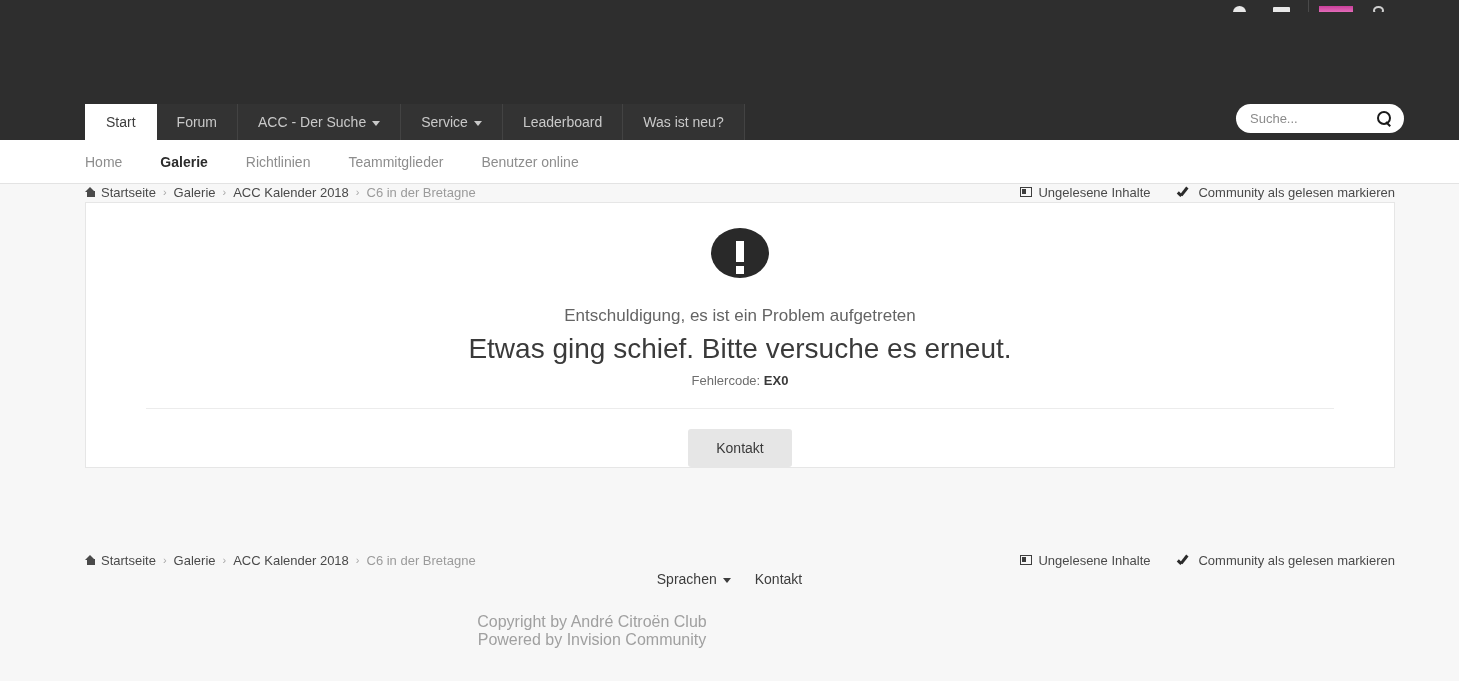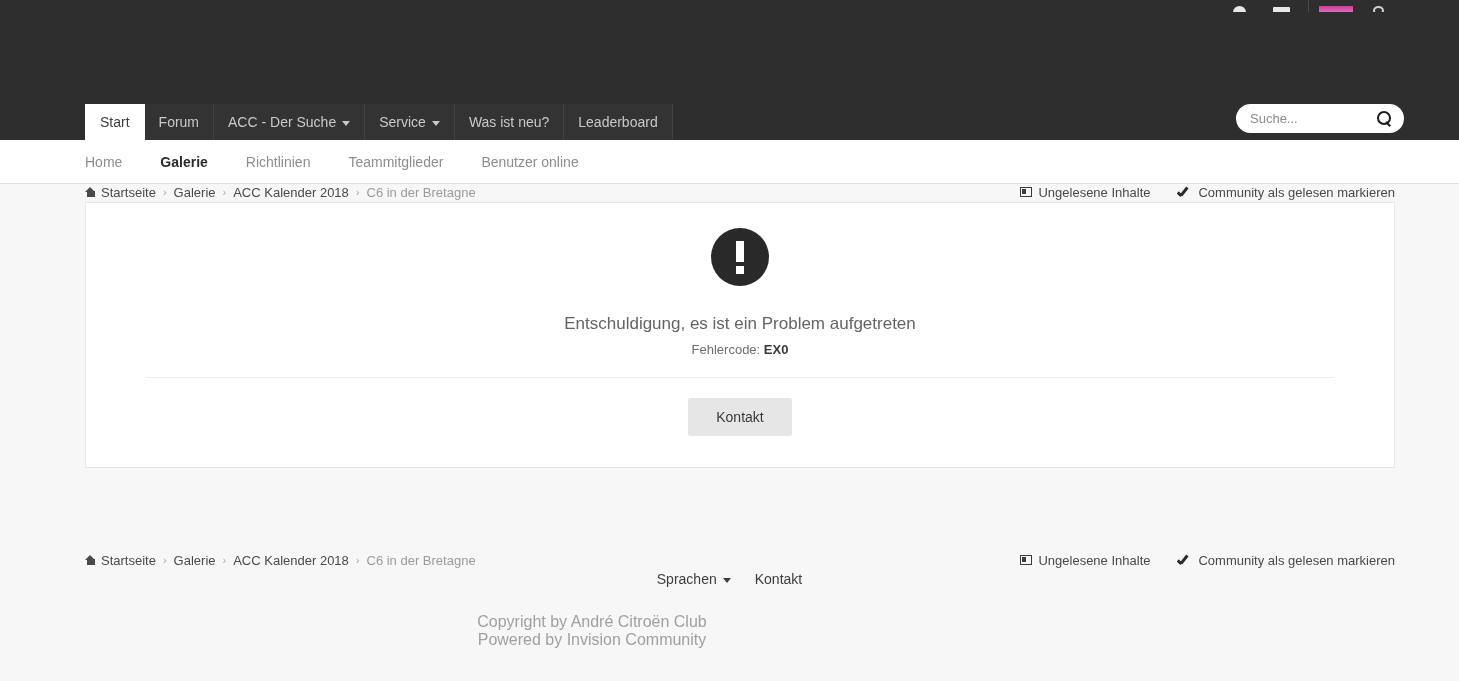--- a/index.html
+++ b/index.html
@@ -84,21 +84,21 @@
     left: 85px;
     top: 104px;
     height: 36px;
     display: flex;
     align-items: stretch;
   }
   .tab {
     display: flex;
     align-items: center;
     justify-content: center;
-    padding: 0 14px;
+    padding: 0 20px;
     font-size: 14px;
     color: #c9c9c9;
     background: #333333;
     border-right: 1px solid #434343;
     cursor: pointer;
     white-space: nowrap;
     user-select: none;
   }
   .tab:first-child { border-left: 1px solid #434343; }
   .tab.active {
@@ -415,24 +415,24 @@
     </div>
     <div class="tab">
       <span>ACC - Der Suche</span>
       <span class="caret"></span>
     </div>
     <div class="tab">
       <span>Service</span>
       <span class="caret"></span>
     </div>
     <div class="tab">
+      <span>Leaderboard</span>
+    </div>
+    <div class="tab">
       <span>Was ist neu?</span>
-    </div>
-    <div class="tab">
-      <span>Leaderboard</span>
     </div>
   </nav>
 
   <div class="search-box">
     <input class="search-input" type="text" placeholder="Suche..." style="">
     <span class="search-icon"></span>
   </div>
 </div>
 
 <nav class="secondary-nav">
@@ -462,20 +462,21 @@
     <div class="bc-action">
       <span class="check-icon"></span>
       <span>Community als gelesen markieren</span>
     </div>
   </div>
 </div>
 
 <div class="error-card">
   <div class="error-icon"></div>
   <div class="error-subtitle">Entschuldigung, es ist ein Problem aufgetreten</div>
+  <div class="error-title">Etwas ging schief. Bitte versuche es erneut.</div>
   <div class="error-code">
     <span>Fehlercode:</span>
     <b>EX0</b>
   </div>
   <div class="error-divider"></div>
   <button class="kontakt-btn">Kontakt</button>
 </div>
 
 <div class="breadcrumb-bar bottom">
   <div class="crumbs">

